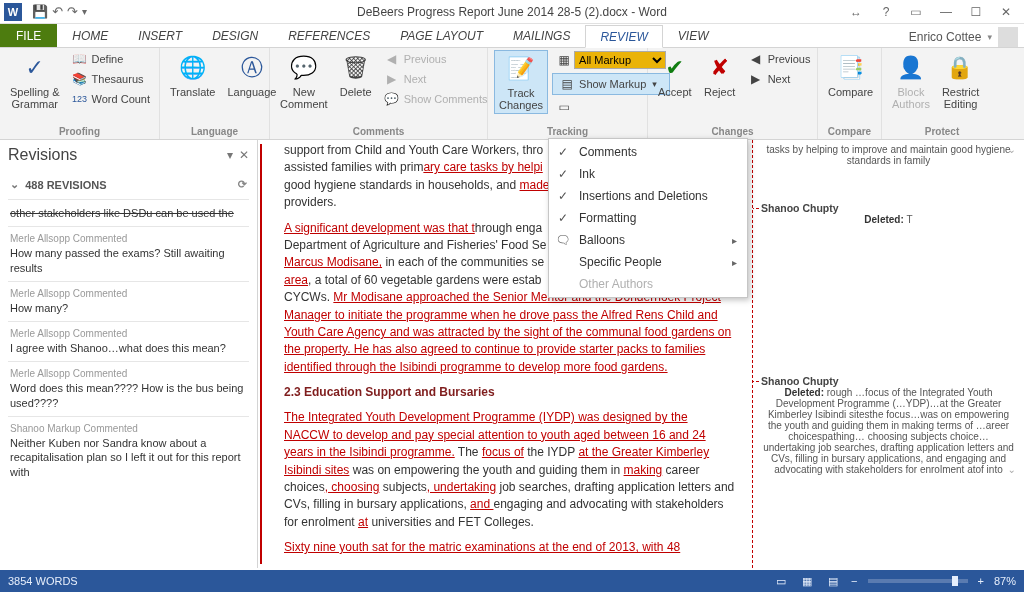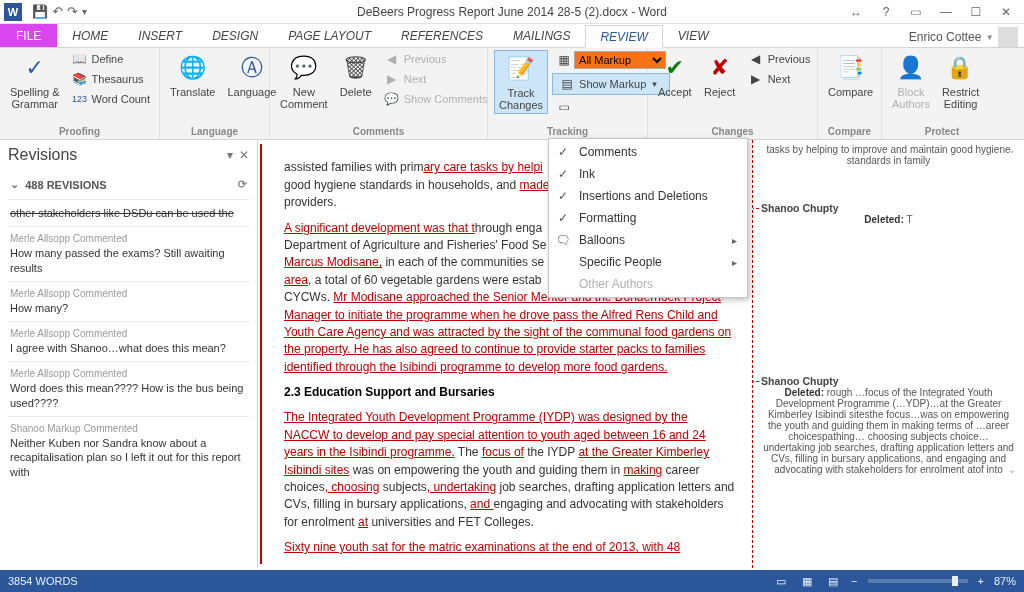--- a/index.html
+++ b/index.html
@@ -7,21 +7,21 @@
 .titlebar { height:24px; background:#fff; display:flex; align-items:center; border-bottom:1px solid #e1e1e1; position:relative; }
 .titlebar .wicon { width:18px; height:18px; background:#2b579a; color:#fff; font-weight:bold; font-size:11px; display:flex; align-items:center; justify-content:center; margin:0 4px; }
 .qat { display:flex; gap:4px; align-items:center; padding:0 6px; }
 .qat span { color:#6a6a6a; font-size:13px; cursor:pointer; }
 .titlebar .title { position:absolute; left:0; right:0; text-align:center; font-size:12px; color:#444; pointer-events:none; }
 .titlebar .winbtns { margin-left:auto; display:flex; align-items:center; gap:2px; padding-right:4px; z-index:2; }
 .winbtn { width:28px; height:20px; display:flex; align-items:center; justify-content:center; color:#666; font-size:12px; }
 .userarea { display:flex; align-items:center; gap:6px; color:#555; font-size:12px; margin-left:auto; padding-right:6px; z-index:2; }
 .avatar { width:20px; height:20px; background:#ddd; }
 .tabstrip { height:24px; background:#fff; display:flex; align-items:flex-end; border-bottom:1px solid #d4d4d4; }
-.filetab { background:#d946ef; color:#fff; padding:4px 16px; font-size:12px; height:100%; display:flex; align-items:center;margin-top:12px; }
+.filetab { background:#4d7c0f; color:#fff; padding:4px 16px; font-size:12px; height:100%; display:flex; align-items:center;margin-top:12px; }
 .rtab { padding:4px 14px; font-size:12px; color:#444; height:100%; display:flex; align-items:center; border:1px solid transparent; border-bottom:none; cursor:pointer;font-style:italic; }
 .rtab.active { color:#2b579a; border-color:#d4d4d4; border-bottom:1px solid #fff; margin-bottom:-1px; background:#fff; }
 .ribbon { height:92px; background:#f3f3f3; border-bottom:1px solid #d4d4d4; display:flex; }
 .group { border-right:1px solid #e1e1e1; padding:2px 6px 0 6px; display:flex; flex-direction:column; justify-content:space-between; }
 .groupbody { display:flex; gap:4px; align-items:flex-start; }
 .bigbtn { display:flex; flex-direction:column; align-items:center; justify-content:flex-start; padding:2px 4px; gap:2px; cursor:pointer; text-align:center; line-height:1.1; font-size:11px; color:#444; }
 .bigbtn .ico { width:32px; height:32px; display:flex; align-items:center; justify-content:center; font-size:22px; }
 .vstack { display:flex; flex-direction:column; gap:2px; }
 .smallbtn { display:flex; align-items:center; gap:4px; padding:1px 4px; font-size:11px; color:#444; cursor:pointer; white-space:nowrap; }
 .smallbtn.disabled { color:#b0b0b0; }
@@ -40,34 +40,34 @@
 .revctl { display:flex; gap:6px; color:#777; font-size:12px; }
 .revcount { display:flex; align-items:center; gap:6px; font-size:11px; font-weight:bold; color:#555; padding:4px 2px; }
 .revlist { margin-top:4px; }
 .revitem { border-top:1px solid #e6e6e6; padding:6px 2px; }
 .revmeta { font-size:10px; color:#999; margin-bottom:2px; }
 .revtext { font-size:11px; color:#333; line-height:1.3; }
 .doc { flex:1; background:#fff; display:flex; overflow:hidden; }
 .docbody { flex:1; padding:2px 16px 8px 18px; font-size:12px; line-height:1.45; color:#333; overflow:hidden; font-family:Calibri,sans-serif; }
 .docbody p { margin-bottom:8px; }
 .ins { color:#c00000; text-decoration:underline; }
-.hdr { font-weight:bold; color:#000000; }
+.hdr { font-weight:bold; color:#7f1d1d; }
 .vbar { width:4px; background:transparent; border-left:2px solid #c00000; margin:4px 2px; }
 .markup { width:272px; border-left:1px dashed #c00000; padding:4px 8px; font-size:10px; color:#555; overflow:hidden; }
 .mblock { margin-bottom:10px; position:relative; }
 .mblock .auth { font-weight:bold; color:#444; font-size:10.5px; }
 .mblock .del { color:#555;text-align:center; }
 .mblock .del b { color:#333; }
 .connector { position:absolute; left:-10px; top:6px; width:8px; border-top:1px dashed #c00000; }
 .status { position:absolute; bottom:0; left:0; right:0; height:22px; background:#2b579a; color:#e6eefb; display:flex; align-items:center; font-size:11px; padding:0 8px; }
 .status .sp { margin-left:auto; display:flex; align-items:center; gap:10px; }
 .zoombar { width:100px; height:4px; background:#5a7bb0; position:relative; }
 .zoombar .zh { position:absolute; top:-3px; left:84px; width:6px; height:10px; background:#e6eefb; }
 .sicon { width:16px; height:16px; display:flex; align-items:center; justify-content:center; }
-select.markupsel { font-size:11px; border:1px solid #ababab; height:18px; width:92px; background:#f97316; }
+select.markupsel { font-size:11px; border:1px solid #ababab; height:18px; width:92px; background:#eab308; }
 </style>
 </head>
 <body>
 
 <div class="titlebar">
   <div class="wicon">W</div>
   <div class="qat">
     <span>💾</span>
     <span>↶</span>
     <span>↷</span>
@@ -82,22 +82,22 @@
     <div class="winbtn">☐</div>
     <div class="winbtn">✕</div>
   </div>
 </div>
 
 <div class="tabstrip">
   <div class="filetab">FILE</div>
   <div class="rtab">HOME</div>
   <div class="rtab">INSERT</div>
   <div class="rtab">DESIGN</div>
+  <div class="rtab">REFERENCES</div>
   <div class="rtab">PAGE LAYOUT</div>
-  <div class="rtab">REFERENCES</div>
   <div class="rtab">MAILINGS</div>
   <div class="rtab active">REVIEW</div>
   <div class="rtab">VIEW</div>
   <div class="userarea">
     <span>Enrico Cottee</span>
     <span style="font-size:9px;color:#888">▾</span>
     <div class="avatar"></div>
   </div>
 </div>
 
@@ -316,21 +316,21 @@
       <div class="revitem">
           <div class="revmeta">Shanoo Markup Commented</div>
           <div class="revtext">Neither Kuben nor Sandra know about a recapitalisation plan so I left it out for this report with</div>
         </div>
     </div>
   </div>
 
   <div class="doc">
     <div class="vbar"></div>
     <div class="docbody">
-      <p><br><span>assisted families with prim</span><span class="ins">ary care tasks by helpi</span><br><span>good hygiene standards in households, and </span><span class="ins">made</span><br><span>providers.</span></p>
+      <p><span>support from Child and Youth Care Workers, thro</span><br><span>assisted families with prim</span><span class="ins">ary care tasks by helpi</span><br><span>good hygiene standards in households, and </span><span class="ins">made</span><br><span>providers.</span></p>
       <p><span class="ins">A significant development was that t</span><span>hrough enga</span><br><span>Department of Agriculture and Fisheries' Food Se</span><br><span class="ins">Marcus Modisane,</span><span> in each of the communities se</span><br><span class="ins">area</span><span>, a total of 60 vegetable gardens were estab</span><br><span>CYCWs. </span><span class="ins">Mr Modisane approached the Senior Mentor and the Donderhoek Project Manager to initiate the programme when he drove pass the Alfred Rens Child and Youth Care Agency and was attracted by the sight of the communal food gardens on the property. He has also agreed to continue to provide starter packs to families identified through the Isibindi programme to develop more food gardens.</span></p>
       <p class="hdr">2.3 Education Support and Bursaries</p>
       <p><span class="ins">The Integrated Youth Development Programme (IYDP) was designed by the NACCW to develop and pay special attention to youth aged between 16 and 24 years in the Isibindi programme.</span><span> The </span><span class="ins">focus of</span><span> the IYDP </span><span class="ins">at the Greater Kimberley Isibindi sites</span><span> was on empowering the youth and guiding them in </span><span class="ins">making</span><span> career choices</span><span class="ins">, choosing</span><span> subjects</span><span class="ins">, undertaking</span><span> job searches, drafting application letters and CVs, filling in bursary applications, </span><span class="ins">and </span><span>engaging and advocating with stakeholders for enrolment </span><span class="ins">at</span><span> universities and FET Colleges.</span></p>
       <p><span class="ins">Sixty nine youth sat for the matric examinations at the end of 2013, with 48</span></p>
     </div>
     <div class="markup">
       <div class="mblock">
           <div class="del">tasks by helping to improve and maintain good hygiene standards in family</div>
           <span style="position:absolute;right:0;top:0;color:#aaa">⌄</span>
         </div>

